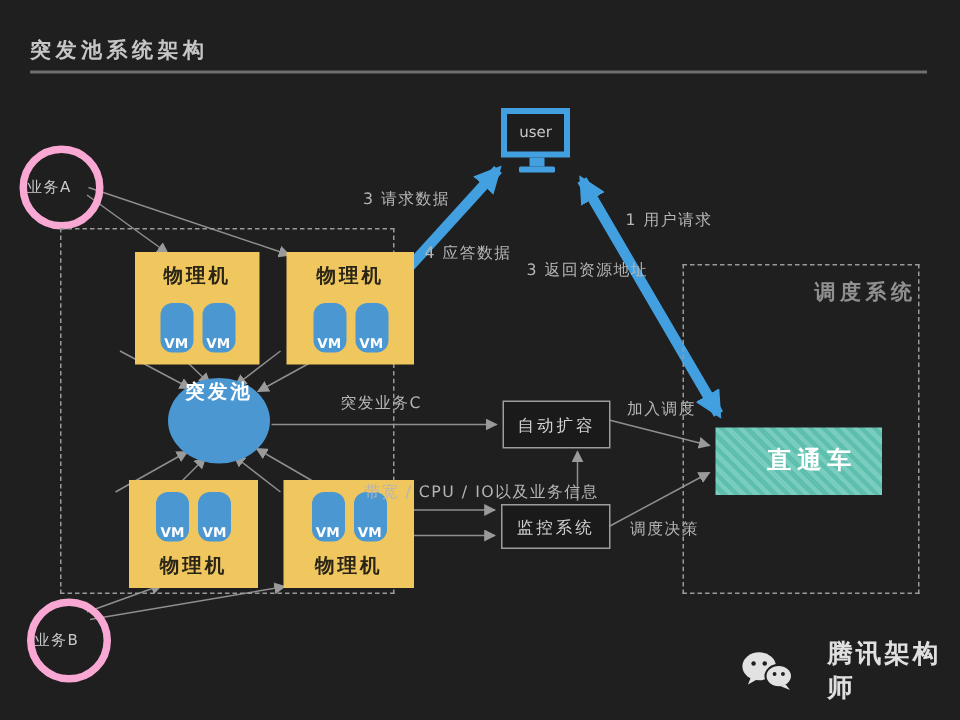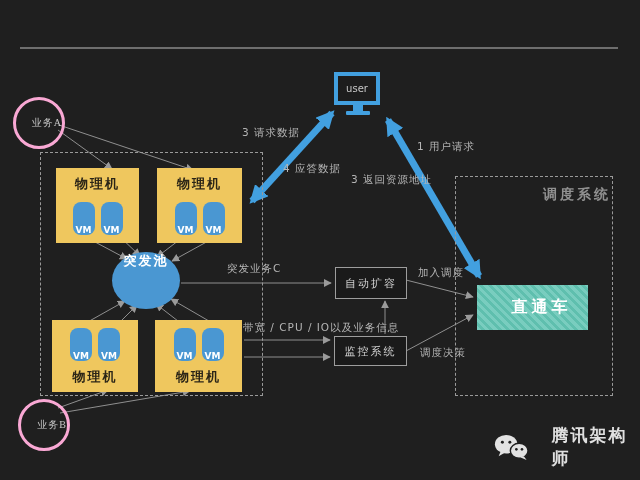--- a/index.html
+++ b/index.html
@@ -6,24 +6,24 @@
     --bg:#1f1f1f; --accent-blue:#42a0e0; --vm-blue:#4a97d2;
     --machine-yellow:#efc75e; --train-teal:#67c2b2; --line-gray:#8f8f8f;
   }
   html,body{margin:0;padding:0;background:#151515;}
   #stage{position:relative;width:640px;height:480px;background:var(--bg);
     overflow:hidden;font-family:"DejaVu Sans","Liberation Sans",sans-serif;}
   .abs{position:absolute;}
   #title{left:20px;top:25px;font-size:14px;font-weight:bold;letter-spacing:3px;color:#c6c6c6;}
   #title-rule{left:20px;top:47px;width:598px;height:2px;background:#6e6e6e;}
   svg.overlay{position:absolute;left:0;top:0;pointer-events:none;}
-  .biz-circle{width:46px;height:46px;border:3px solid #f9a8d4;border-radius:50%;
-    display:flex;align-items:center;justify-content:flex-end;color:#c9c9c9;font-size:10px;letter-spacing:1px;font-family:Liberation Serif, serif;}
+  .biz-circle{width:46px;height:46px;border:5px solid #f9a8d4;border-radius:50%;
+    display:flex;align-items:center;justify-content:flex-start;color:#c9c9c9;font-size:10px;letter-spacing:1px;}
   .dashed-box{border:1px dashed #9a9a9a;}
-  .machine{background:var(--machine-yellow);}
+  .machine{background:var(--machine-yellow);margin-left:34px;}
   .machine .m-label{position:absolute;left:0;width:100%;text-align:center;
     color:#2b2517;font-size:13px;font-weight:bold;letter-spacing:2px;}
   .vm-row{position:absolute;left:0;width:100%;display:flex;justify-content:center;gap:6px;}
   .vm{width:22px;height:33px;border-radius:8px;background:var(--vm-blue);
     display:flex;align-items:flex-end;justify-content:center;color:#fff;font-size:9px;font-weight:bold;}
   #burst-pool{left:112px;top:252px;width:68px;height:57px;border-radius:50%;background:var(--vm-blue);
     display:flex;align-items:flex-start;justify-content:center;color:#fff;font-size:13px;font-weight:bold;letter-spacing:2px;}
   
   #monitor-frame{left:334px;top:72px;width:38px;height:25px;border:4px solid var(--accent-blue);
     background:#1d1d1d;display:flex;align-items:center;justify-content:center;
@@ -40,20 +40,21 @@
     font-size:16px;font-weight:bold;letter-spacing:4px;padding-left:18px;}
   .edge-label{color:#b5b5b5;font-size:10.5px;letter-spacing:1px;white-space:nowrap;}
   #footer{left:494px;top:424px;display:flex;align-items:center;gap:22px;}
   #brand-text{color:#e0e0e0;font-size:17px;font-weight:bold;letter-spacing:2px;}
 </style>
 </head>
 <body>
 
 <div id="stage">
 
+  <div class="abs" id="title">突发池系统架构</div>
   <div class="abs" id="title-rule"></div>
 
   <svg class="overlay" width="640" height="480">
     <defs>
       <marker id="ag" viewBox="0 0 10 10" refX="9" refY="5" markerWidth="8" markerHeight="8" orient="auto-start-reverse">
           <path d="M0,0 L10,5 L0,10 z" fill="#9a9a9a"></path>
         </marker>
       <marker id="ab" viewBox="0 0 10 10" refX="8" refY="5" markerWidth="2.6" markerHeight="2.6" markerUnits="strokeWidth" orient="auto-start-reverse">
         <path d="M0,0 L10,5 L0,10 z" fill="#42a0e0"></path>
         </marker>

